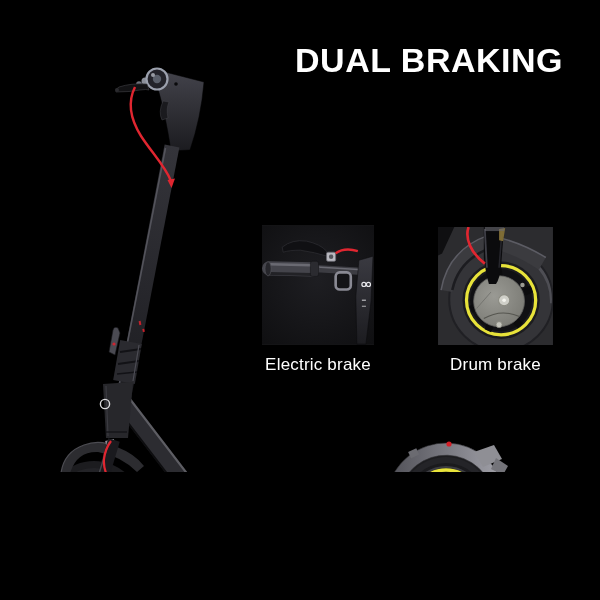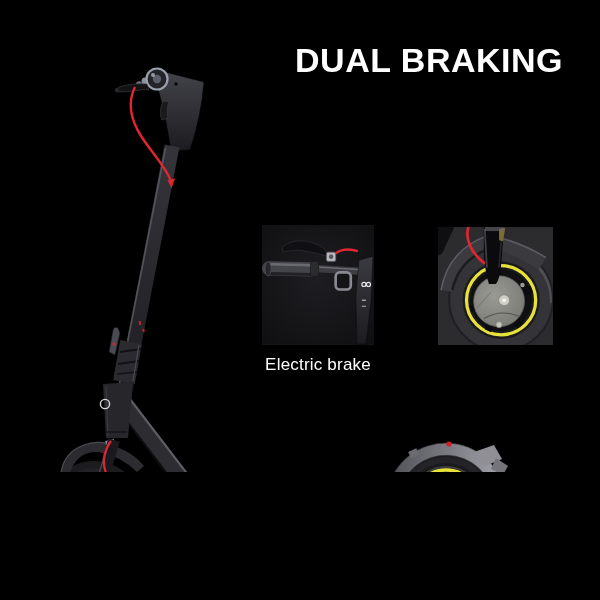--- a/index.html
+++ b/index.html
@@ -260,15 +260,16 @@
         <circle cx="60" cy="96" r="3" fill="#c4c4bc" stroke="#808078" stroke-width="0.8"></circle>
         <circle cx="83" cy="57" r="2.2" fill="#9a9a92"></circle>
         <path d="M45,0 L65,0 L62,38 Q61,50 57,56 L50,56 Q47,46 45,30 Z" fill="#0b0b0d"></path>
         <path d="M46,2 L48,40" stroke="#3e3e46" stroke-width="1.8"></path>
         <path d="M63,2 L60,40" stroke="#26262c" stroke-width="1.5"></path>
         <path d="M60,2 L66,1 L64,14 L60,13 Z" fill="#8a7638" opacity="0.9"></path>
         <rect x="46" y="0" width="19" height="4" fill="#6a6a72" opacity="0.6"></rect>
         <path d="M30,0 C26,12 33,26 46,36" class="c-cable" stroke-width="2.6"></path>
       </svg>
     </div>
+    <figcaption class="inset-label">Drum brake</figcaption>
   </figure>
 
 </div>
 
 </body></html>

